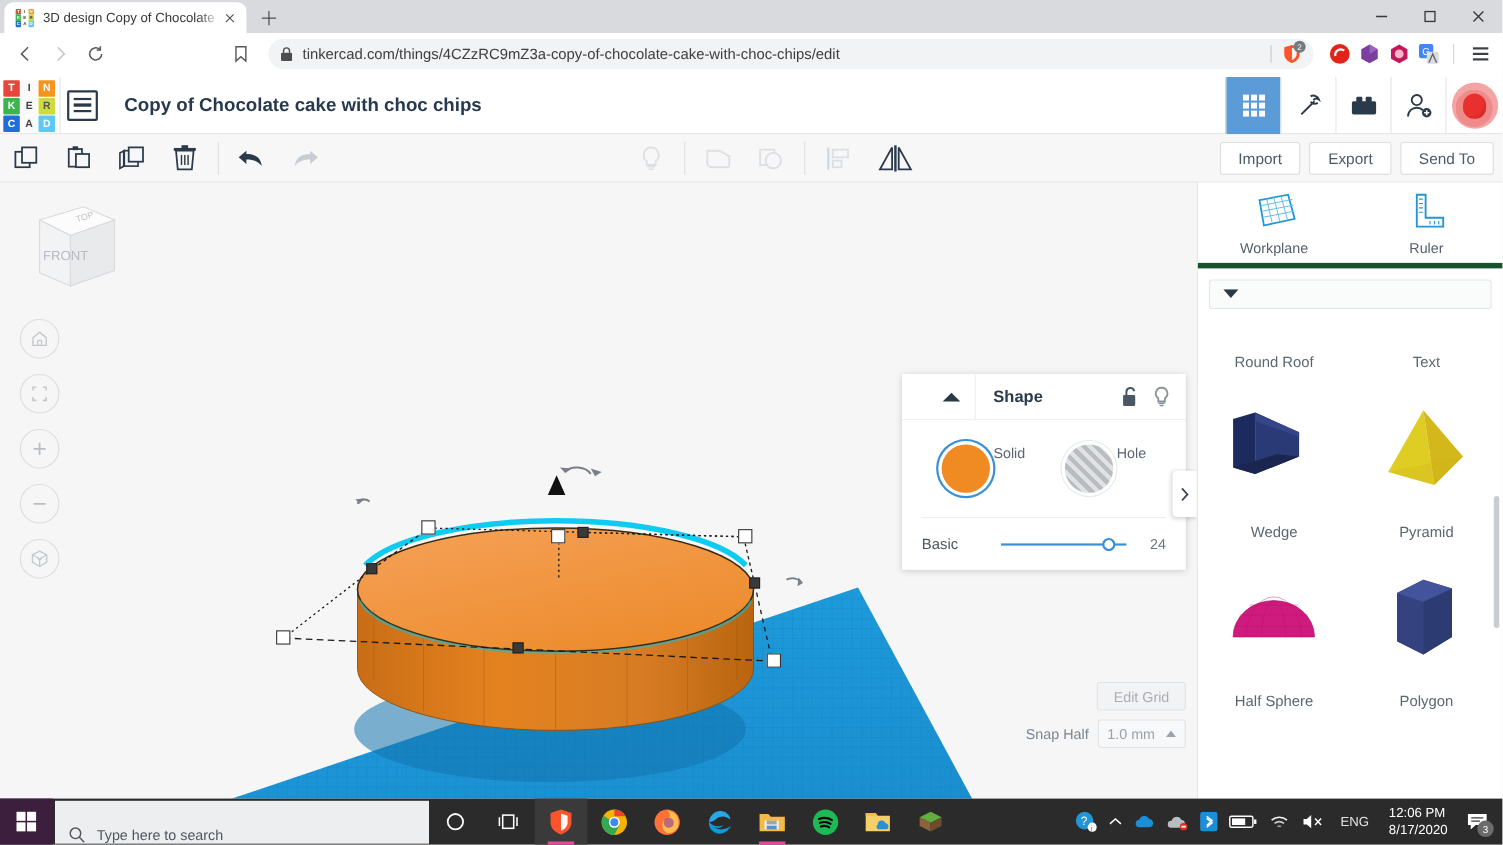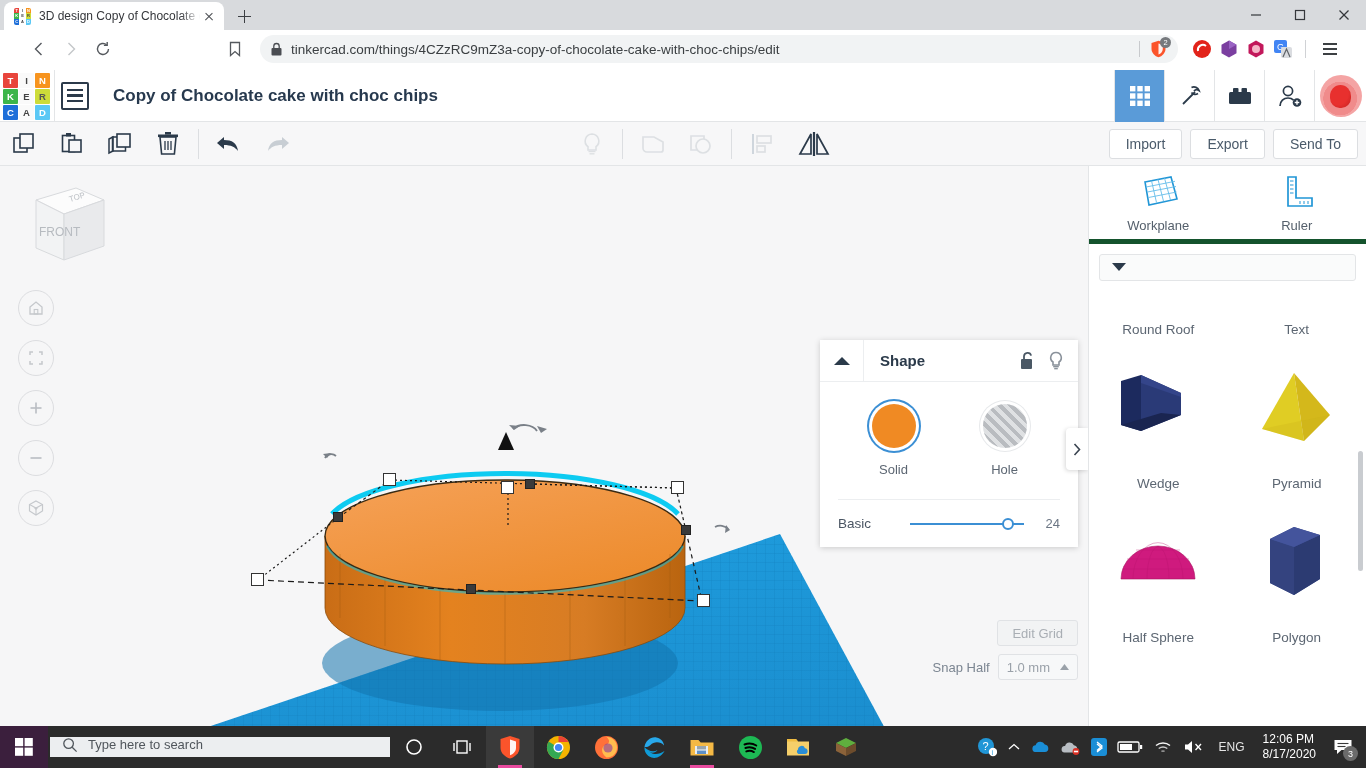--- a/index.html
+++ b/index.html
@@ -22,21 +22,21 @@
   .tab-close:before,.tab-close:after{content:"";position:absolute;left:4px;top:8.5px;width:10px;height:1.4px;background:#4a4d52;}
   .tab-close:before{transform:rotate(45deg);} .tab-close:after{transform:rotate(-45deg);}
   .newtab { width:28px; height:28px; margin-left:6px; position:relative; cursor:pointer; }
   .newtab:before,.newtab:after{content:"";position:absolute;background:#3c3f43;}
   .newtab:before{left:8px;top:13.5px;width:13px;height:1.6px;}
   .newtab:after{left:13.7px;top:8px;width:1.6px;height:13px;}
   .wincontrols { position:absolute; right:0; top:0; height:30px; display:flex; }
   .wc { width:44px; height:30px; display:flex; align-items:center; justify-content:center; cursor:pointer; }
   .wc svg { display:block; }
 
-  .navbar { height:38px; background:#fff; display:flex; align-items:center; padding:0 24px; gap:2px; }
+  .navbar { height:38px; background:#fff; display:flex; align-items:center; padding:0 8px; gap:2px; }
   .navbtn { width:30px; height:30px; display:flex; align-items:center; justify-content:center; border-radius:4px; cursor:pointer;}
   .urlbar { flex:1; height:28px; background:#f1f3f4; border-radius:14px; display:flex; align-items:center;
             padding:0 10px; margin:0 8px; gap:8px; }
   .urltext { font-size:13.5px; color:#3c4043; flex:1; white-space:nowrap; overflow:hidden; }
   .urlsep { width:1px; height:16px; background:#c8cacd; }
   .shield { position:relative; width:20px; height:20px; display:flex; align-items:center; justify-content:center;}
   .shieldbadge { position:absolute; right:-3px; top:-2px; background:#76797d; color:#fff; font-size:7.5px;
                  width:11px; height:11px; border-radius:50%; display:flex; align-items:center; justify-content:center; }
   .exticons { display:flex; align-items:center; gap:7px; padding-left:4px;}
   .extsep { width:1px; height:18px; background:#d0d2d5; margin:0 5px;}
@@ -88,28 +88,28 @@
   .editgrid { height:26px; padding:0 14px; border:1px solid #e0e2e5; background:#f2f3f4; color:#a9aeb4;
               font-size:13px; border-radius:3px; cursor:pointer; font-family:"Liberation Sans",sans-serif;}
   .snaprow { display:flex; align-items:center; gap:8px; }
   .snaplabel { font-size:13px; color:#7b8591; }
   .snapsel { height:26px; padding:0 8px; border:1px solid #e0e2e5; background:#f7f8f9; color:#9aa1a9;
              font-size:13px; border-radius:3px; display:flex; align-items:center; gap:10px; cursor:pointer;}
 
   
   .inspector { position:absolute; left:820px; top:174px; width:258px; background:#fff;
                box-shadow:0 1px 6px rgba(0,0,0,.18); }
-  .insp-hdr { height:42px; display:flex; align-items:center; border-bottom:1px solid #eceef0; }
+  .insp-hdr { height:42px; display:flex; align-items:center; border-bottom:1px solid #eceef0;padding-left:23px; }
   .insp-collapse { width:44px; height:42px; display:flex; align-items:center; justify-content:center;
                    border-right:1px solid #eceef0; cursor:pointer;}
   .insp-title { font-size:15px; font-weight:bold; color:#2b3a4a; margin-left:16px; }
   .insp-icons { margin-left:auto; display:flex; gap:12px; padding-right:14px; }
   .insp-body { padding:22px 18px 16px; }
   .swatchrow { display:flex; justify-content:space-around; }
-  .swatch-item { display:flex; flex-direction:column; align-items:center; gap:14px; cursor:pointer;}
+  .swatch-item { display:flex; flex-direction:row; gap:3px; cursor:pointer;}
   .swatch { width:44px; height:44px; border-radius:50%; }
   .swatch.solid { background:#f08a23; box-shadow:0 0 0 3px #fff, 0 0 0 5px #3b8fd4; }
   .swatch.hole { background:repeating-linear-gradient(45deg,#b9bcc0 0 4px,#dfe1e3 4px 8px);
                  box-shadow:0 0 0 3px #fff, 0 0 0 4px #e7e9eb; }
   .swatch-lbl { font-size:13px; color:#5c6672; }
   .insp-sep { height:1px; background:#eceef0; margin:22px 0 0; }
   .steprow { display:flex; align-items:center; padding-top:16px; }
   .steplbl { font-size:13.5px; color:#4a5563; width:62px; }
   .slider { flex:1; height:14px; position:relative; margin:0 10px; }
   .slider .track { position:absolute; left:0; right:0; top:6px; height:2.5px; background:#3b8fd4; }
@@ -135,21 +135,21 @@
   .sg-inner { display:grid; grid-template-columns:1fr 1fr; }
   .shapecell { height:154px; display:flex; flex-direction:column; align-items:center; justify-content:flex-end;
                padding-bottom:10px; cursor:pointer; }
   .shape-img { flex:1; display:flex; align-items:center; justify-content:center; width:100%; }
   .shapelbl { font-size:13.5px; color:#5c6672; margin-top:6px; }
   .rscroll { position:absolute; right:3px; top:160px; width:5px; height:120px; background:#c9ccd0; border-radius:3px;}
 
   
   .taskbar { height:42px; background:#2b2b2b; display:flex; align-items:center; position:relative; }
   .startbtn { width:48px; height:42px; background:#3b1f3d; display:flex; align-items:center; justify-content:center; cursor:pointer;}
-  .searchbox { width:340px; height:20px; background:#eceef0; display:flex; align-items:flex-start; gap:10px; padding:0 12px; margin-left:2px; cursor:text;}
+  .searchbox { width:340px; height:39px; background:#eceef0; display:flex; align-items:flex-end; gap:10px; padding:0 12px; margin-left:2px; cursor:text;}
   .searchtxt { font-size:13px; color:#50565c; }
   .tbicon { width:48px; height:42px; display:flex; align-items:center; justify-content:center; position:relative; cursor:pointer;}
   .tbicon.open:after { content:""; position:absolute; bottom:0; left:12px; width:24px; height:3px; background:#e84a9e; }
   .tbicon.bravebg { background:#3a3a3a; }
   .tray { margin-left:auto; display:flex; align-items:center; gap:10px; padding-right:6px; }
   .trayitem { display:flex; align-items:center; justify-content:center; cursor:pointer;}
   .traylang { font-size:12px; color:#e5e5e5; margin:0 4px; }
   .clock { color:#fff; font-size:12px; line-height:15px; text-align:left; margin-left:4px; cursor:pointer;}
   .notif { width:34px; height:42px; display:flex; align-items:center; justify-content:center; position:relative; cursor:pointer;}
   .notifbadge { position:absolute; right:2px; bottom:7px; width:15px; height:15px; border-radius:50%;

